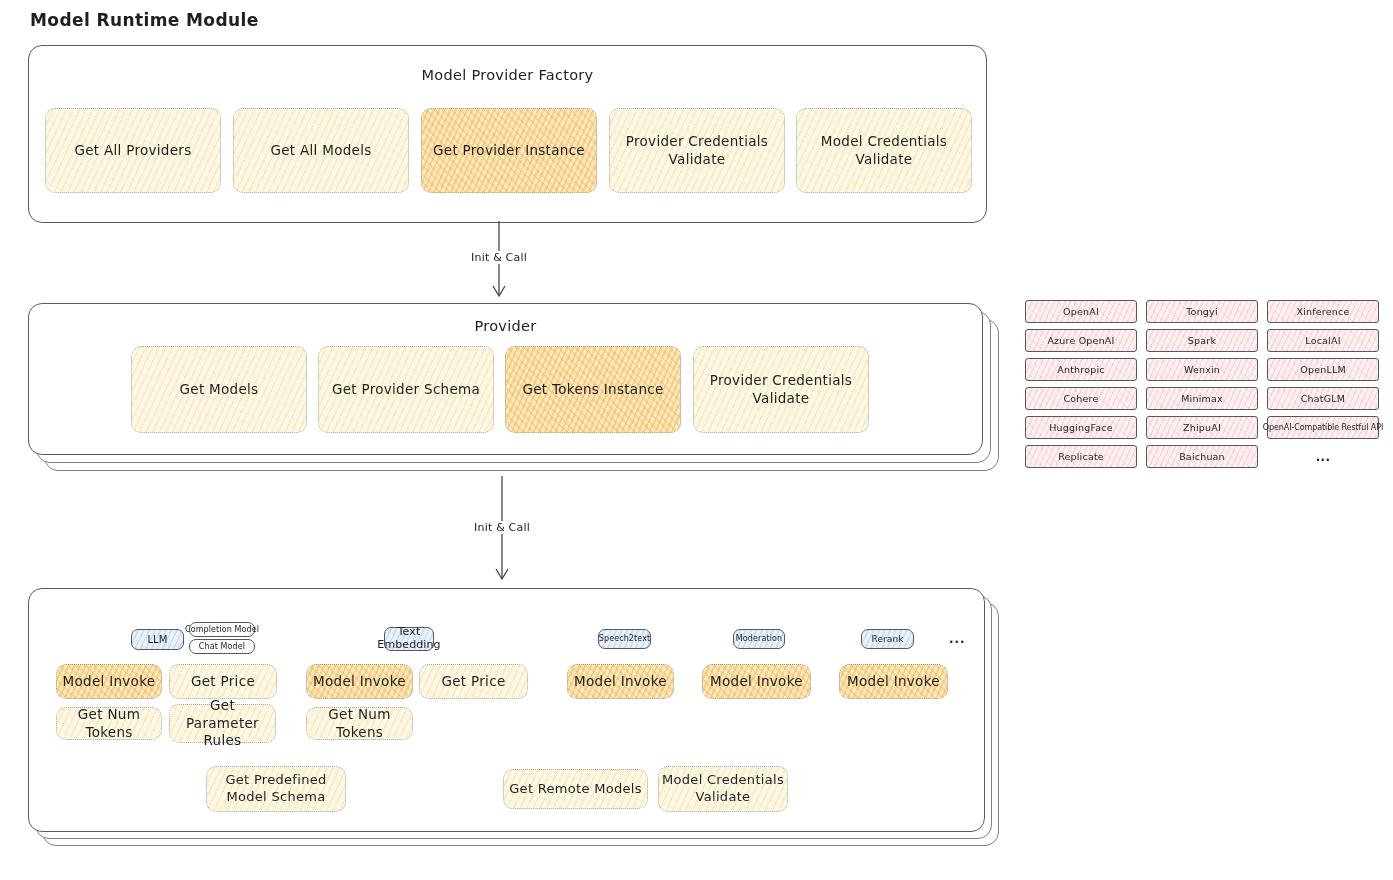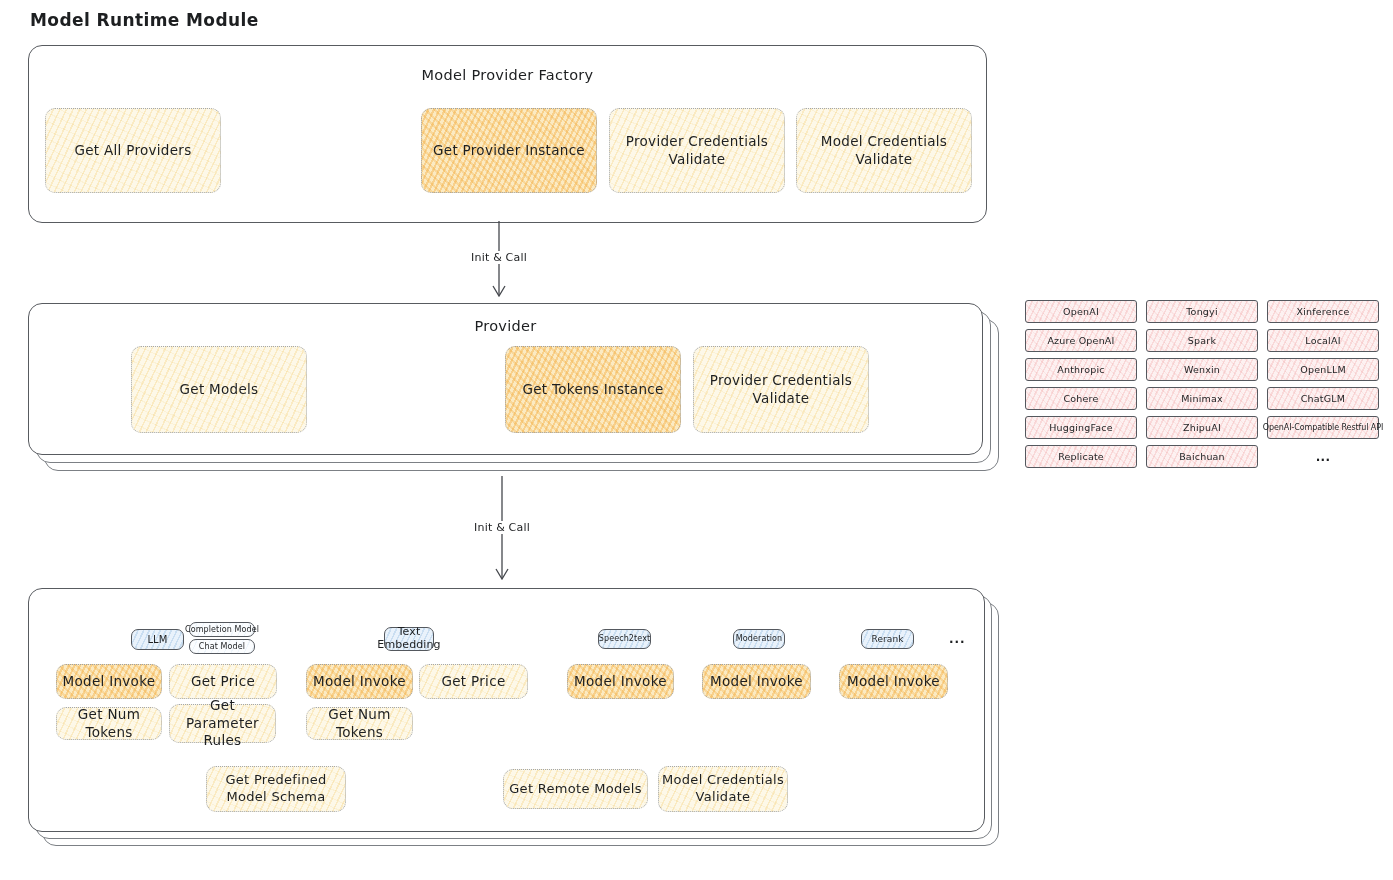--- a/index.html
+++ b/index.html
@@ -66,39 +66,41 @@
 </head>
 <body>
 
 <div class="canvas">
 
   <div class="main-title">Model Runtime Module</div>
 
   <section class="panel" style="left:28px;top:45px;width:957px;height:176px;">
     <div class="panel-title" style="top:21px;">Model Provider Factory</div>
     <div class="fbox cream" style="left:16px;top:62px;width:176px;height:85px;">Get All Providers</div>
+    <div class="fbox cream" style="left:204px;top:62px;width:176px;height:85px;">Get All Models</div>
     <div class="fbox orange" style="left:392px;top:62px;width:176px;height:85px;">Get Provider Instance</div>
     <div class="fbox cream" style="left:580px;top:62px;width:176px;height:85px;">Provider Credentials Validate</div>
     <div class="fbox cream" style="left:767px;top:62px;width:176px;height:85px;">Model Credentials Validate</div>
   </section>
 
   <div class="arrow" style="left:491px;top:221px;">
     <svg width="16" height="76" viewBox="0 0 16 76">
       <line x1="8" y1="0" x2="8" y2="74" stroke="#45484d" stroke-width="1.3"></line>
       <polyline points="2,65 8,75 14,65" fill="none" stroke="#45484d" stroke-width="1.3"></polyline>
     </svg>
     <span class="arrow-label" style="top:30px;">Init &amp; Call</span>
   </div>
 
   <div class="stack" style="left:28px;top:303px;width:955px;height:152px;">
     <div class="layer l1"></div>
     <div class="layer l2"></div>
     <section class="panel">
       <div class="panel-title" style="top:14px;">Provider</div>
       <div class="fbox cream" style="left:102px;top:42px;width:176px;height:87px;">Get Models</div>
+      <div class="fbox cream" style="left:289px;top:42px;width:176px;height:87px;">Get Provider Schema</div>
       <div class="fbox orange" style="left:476px;top:42px;width:176px;height:87px;">Get Tokens Instance</div>
       <div class="fbox cream" style="left:664px;top:42px;width:176px;height:87px;">Provider Credentials Validate</div>
     </section>
   </div>
 
   <div class="pgrid">
     <div class="pcell">OpenAI</div>
     <div class="pcell">Azure OpenAI</div>
     <div class="pcell">Anthropic</div>
     <div class="pcell">Cohere</div>

